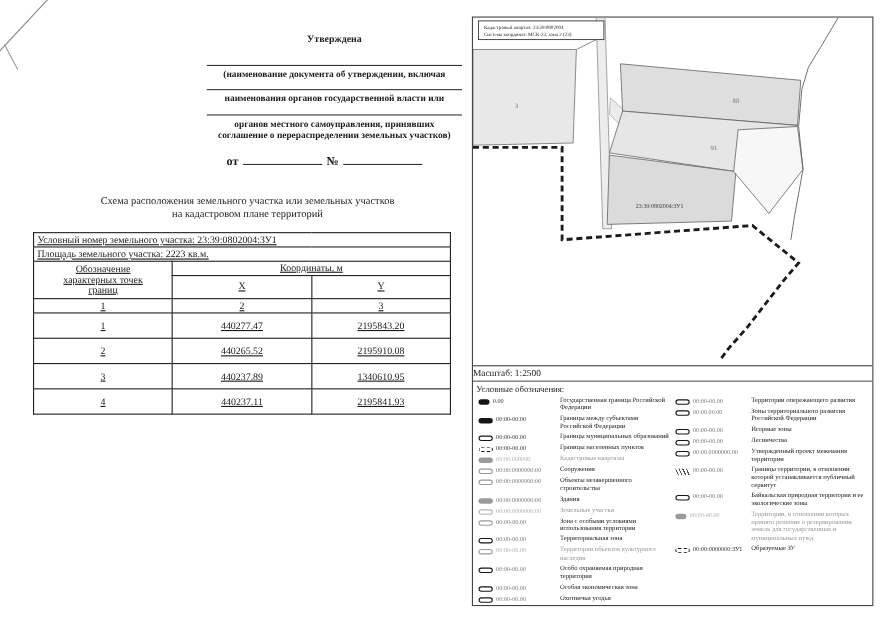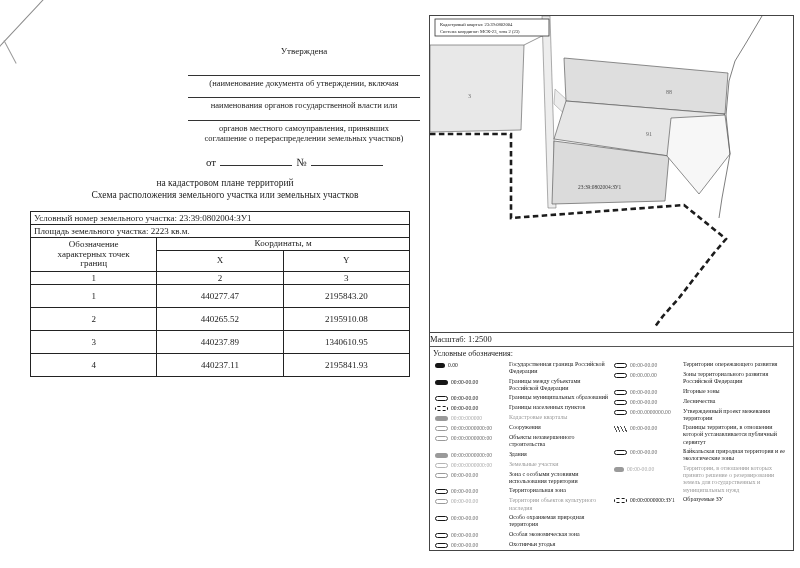--- a/index.html
+++ b/index.html
@@ -7,32 +7,32 @@
     width:800px;height:568px;position:relative;overflow:hidden;
     background:#ffffff;color:#1b1b1b;
     font-family:"Liberation Serif","DejaVu Serif",serif;
   }
   
   .fold-a{position:absolute;left:-6px;top:52px;width:74px;height:1px;background:#8a8a8a;
           transform:rotate(-47deg);transform-origin:left center;}
   .fold-b{position:absolute;left:4px;top:40px;width:26px;height:1px;background:#9a9a9a;
           transform:rotate(62deg);transform-origin:left center;}
   
-  .sig-block{position:absolute;left:188px;top:46px;width:232px;font-size:8.5px;line-height:10.5px;text-align:center;}
+  .sig-block{position:absolute;left:188px;top:30px;width:232px;font-size:8.5px;line-height:10.5px;text-align:center;font-weight:bold;}
   .approved{margin-bottom:18px;font-size:9px;}
   .rule{border-top:1px solid #333;height:0;margin:0 0 2px 0;}
   .cap{margin-bottom:9px;}
   .cap3 div{line-height:10.5px;}
   .fromline{margin-top:12px;text-align:left;padding-left:18px;font-size:11px;}
   .blank{display:inline-block;width:72px;border-bottom:1px solid #333;height:9px;margin:0 4px;}
   
   .doc-title{position:absolute;left:30px;top:178px;width:390px;text-align:center;font-size:9.5px;line-height:11.5px;}
   
   .coords-wrap{position:absolute;left:30px;top:211px;width:380px;}
-  table.coords{border-collapse:collapse;width:380px;table-layout:fixed;}
+  table.coords{border-collapse:collapse;width:380px;table-layout:fixed;text-decoration:underline;}
   table.coords td{border:1px solid #222;font-size:9px;text-align:center;vertical-align:middle;padding:1px 3px;}
   table.coords td.lft{text-align:left;}
   .c1{width:85px;}.c2{width:133px;}.c3{width:162px;}
   .hrow td{font-size:8.5px;line-height:9.5px;}
   .drow td{height:20px;}
   
   .right-box{position:absolute;left:429px;top:15px;width:365px;height:536px;border:1px solid #444;box-sizing:border-box;background:#fff;}
   .map-area{position:relative;width:100%;height:317px;border-bottom:1px solid #444;box-sizing:border-box;}
   .scale-row{height:13px;border-bottom:1px solid #555;font-size:8.5px;line-height:12px;}
   
@@ -79,22 +79,22 @@
   <div class="cap3">
     <div>органов местного самоуправления, принявших</div>
     <div>соглашение о перераспределении земельных участков)</div>
   </div>
   <div class="fromline">
     <span>от</span><span class="blank"></span><span>№</span><span class="blank"></span>
   </div>
 </div>
 
 <div class="doc-title">
+  <div>Схема расположения земельного участка или земельных участков</div>
   <div>на кадастровом плане территорий</div>
-  <div>Схема расположения земельного участка или земельных участков</div>
 </div>
 
 <div class="coords-wrap">
 <table class="coords">
   <tbody>
         <tr>
     <td colspan="3" class="lft">Условный номер земельного участка: 23:39:0802004:ЗУ1</td>
   </tr>
   <tr>
     <td colspan="3" class="lft">Площадь земельного участка: 2223 кв.м.</td>

